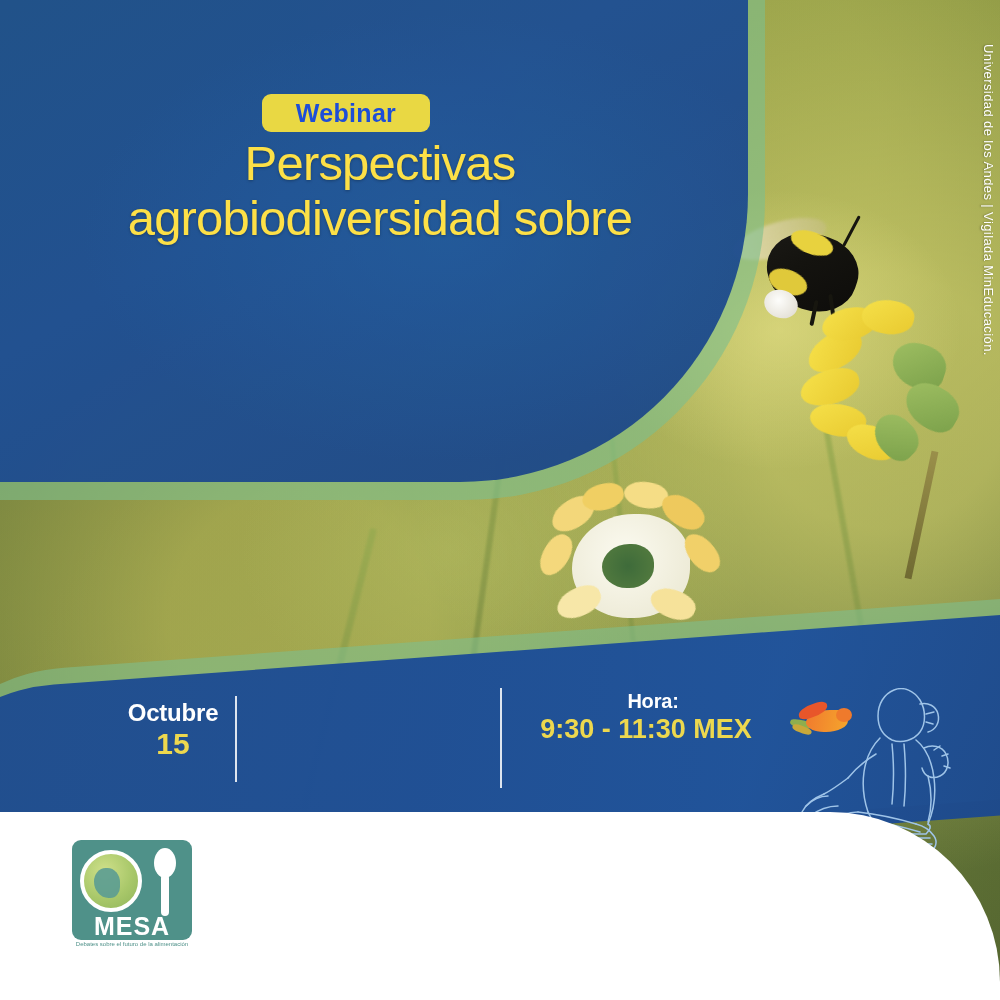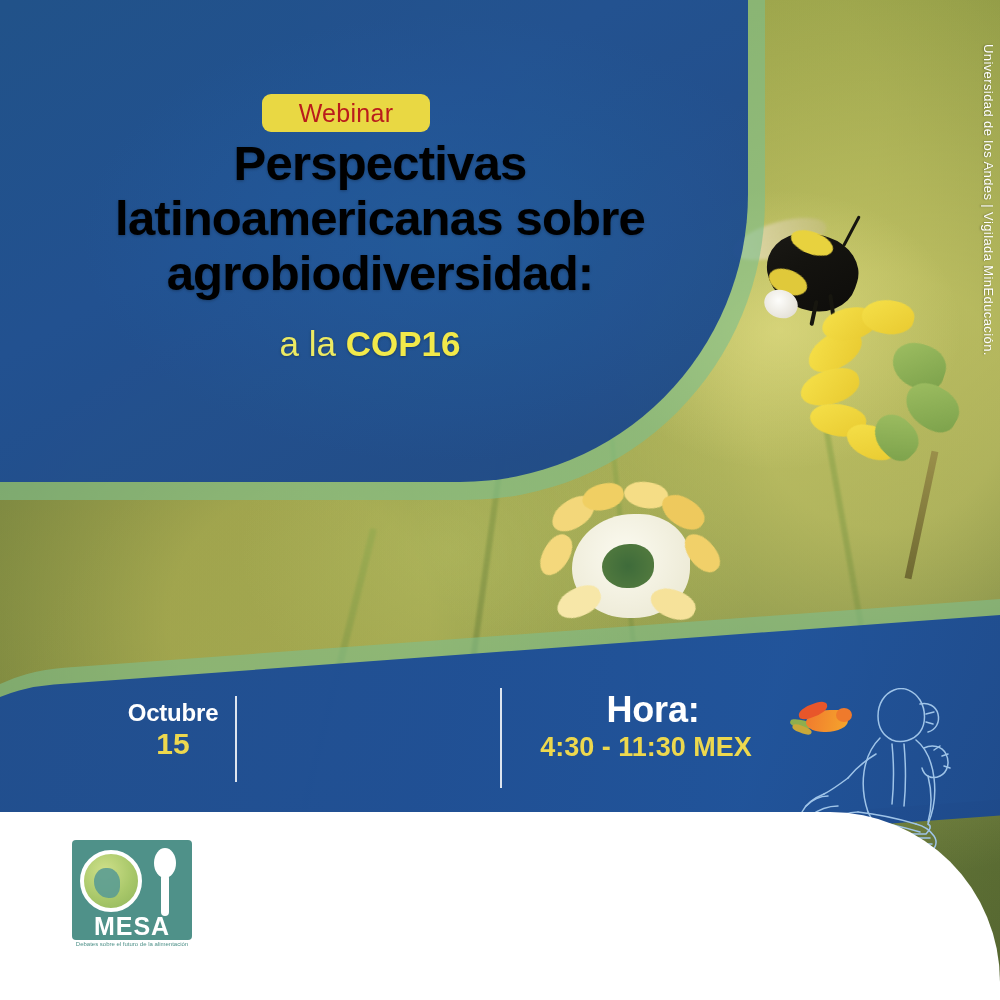--- a/index.html
+++ b/index.html
@@ -68,24 +68,24 @@
   .hero{position:absolute;left:-260px;top:-330px;width:1008px;height:812px;
     border-radius:0 0 288px 0;
     background:
       radial-gradient(ellipse 520px 320px at 70% 70%, rgba(28,92,168,.55), rgba(0,0,0,0) 70%),
       linear-gradient(150deg,#1d4e87 0%,#1b4c8c 35%,#1c4b93 60%,#1b4486 100%);
     opacity:.93;}
   .hero-content{position:absolute;left:0;top:0;width:748px;height:482px;}
 
   .badge{position:absolute;left:262px;top:94px;width:168px;height:38px;border-radius:9px;
     background:#e9d843;display:flex;align-items:center;justify-content:center;}
-  .badge span{font-size:25px;font-weight:normal;color:#b91c1c;letter-spacing:.3px;}
+  .badge span{font-size:25px;font-weight:bold;color:#1d4ed8;letter-spacing:.3px;}
 
   .title{position:absolute;left:40px;top:136px;width:680px;text-align:center;
-    color:#000000;font-weight:bold;font-size:49px;line-height:1.12;letter-spacing:-.8px;
+    color:#fde047;font-weight:normal;font-size:49px;line-height:1.12;letter-spacing:-.8px;
     text-shadow:0 1px 3px rgba(0,0,0,.28);}
   .subtitle{position:absolute;left:40px;top:322px;width:660px;text-align:center;
     color:#ecea63;font-size:35px;line-height:1.25;font-weight:500;
     text-shadow:0 1px 3px rgba(0,0,0,.3);}
   .subtitle b{color:#f2e94a;font-weight:bold;}
 
   
   .band-green{position:absolute;left:-120px;top:636px;width:1240px;height:200px;
     border-radius:190px 0 0 0;background:rgba(126,190,140,.6);transform:rotate(-4.2deg);}
   .band{position:absolute;left:-120px;top:652px;width:1240px;height:200px;
@@ -96,21 +96,21 @@
 
   .col{position:absolute;text-align:center;color:#fff;}
   .col .l1{font-size:24px;font-weight:bold;line-height:1.12;letter-spacing:-.2px;}
   .col .l2{font-size:30px;font-weight:bold;color:#edd84e;line-height:1.15;}
   .col .big{font-size:31px;font-weight:bold;color:#edd84e;}
   .divider{position:absolute;width:2px;background:rgba(255,255,255,.85);}
 
   .c-date{left:105px;top:24px;width:136px;}
   .c-plat{left:250px;top:20px;width:260px;}
   .c-hora{left:500px;top:14px;width:292px;}
-  .c-hora .l1{font-size:36px;padding-left:14px;}
+  .c-hora .l1{font-size:20px;padding-left:14px;}
   .c-hora .t{font-size:27px;font-weight:bold;color:#edd84e;line-height:1.28;}
   .d1{left:235px;top:20px;height:86px;}
   .d2{left:500px;top:12px;height:100px;}
 
   
   .cop{position:absolute;left:770px;top:688px;width:210px;height:290px;}
   .cop-fig{position:absolute;left:6px;top:0;width:204px;height:196px;}
   .bird{position:absolute;left:22px;top:16px;width:62px;height:36px;}
   .bird-body{position:absolute;left:14px;top:6px;width:42px;height:22px;border-radius:60% 20% 55% 45%;
     background:linear-gradient(100deg,#f07a2e,#f5a62c);}
@@ -128,21 +128,21 @@
   .cop4{font-size:18px;font-weight:bold;color:#fff;letter-spacing:1.1px;line-height:1.1;}
 
   
   .vtext{position:absolute;right:4px;top:44px;color:#fff;font-size:13px;letter-spacing:.4px;
     writing-mode:vertical-rl;text-shadow:0 1px 2px rgba(0,0,0,.35);}
 
   
   .footer{position:absolute;left:0;top:812px;width:1000px;height:188px;background:#fff;
     border-radius:0 170px 0 0;}
 
-  .mesa{position:absolute;left:72px;top:28px;width:120px;height:100px;background:#4f9189;border-radius:4px;}
+  .mesa{position:absolute;left:72px;top:28px;width:120px;height:100px;background:#4f9189;border-radius:9px;}
   .globe{position:absolute;left:8px;top:10px;width:62px;height:62px;border-radius:50%;
     background:radial-gradient(circle at 38% 32%,#cfe08a,#a9c86a 55%,#8fb45a);
     border:4px solid #ffffff;}
   .globe:after{content:"";position:absolute;left:10px;top:14px;width:26px;height:30px;border-radius:48% 52% 40% 60%;
     background:#5b9c92;opacity:.9;}
   .spoon{position:absolute;left:82px;top:8px;width:22px;height:66px;}
   .spoon-b{position:absolute;left:0;top:0;width:22px;height:30px;border-radius:50%;background:#fff;}
   .spoon-h{position:absolute;left:7px;top:26px;width:8px;height:42px;border-radius:4px;background:#fff;}
   .mesa-t{position:absolute;left:0;top:72px;width:120px;text-align:center;color:#fff;
     font-size:25px;font-weight:bold;letter-spacing:1px;}
@@ -202,48 +202,44 @@
   <div class="hero"></div>
 
   <div class="hero-content">
 
     <div class="badge">
       <span>Webinar</span>
     </div>
 
     <div class="title">
       <div>Perspectivas</div>
-      <div>latinoamericanas sobre</div>
-      <div>agrobiodiversidad:</div>
+      <div>agrobiodiversidad sobre</div>
     </div>
 
     <div class="subtitle">
-      <div>
-        <span>a la </span><b>COP16</b>
-      </div>
     </div>
   </div>
 
   <div class="vtext">Universidad de los Andes | Vigilada MinEducación.</div>
 
   <div class="band-green"></div>
   <div class="band"></div>
 
   <div class="band-inner">
     <div class="col c-date">
       <div class="l1">Octubre</div>
       <div class="l2">15</div>
     </div>
     <div class="divider d1"></div>
 
     <div class="divider d2"></div>
 
     <div class="col c-hora">
       <div class="l1">Hora:</div>
-      <div class="t">4:30 - 11:30 MEX</div>
+      <div class="t">9:30 - 11:30 MEX</div>
     </div>
   </div>
 
   <div class="cop">
     <div class="cop-fig">
       <svg width="204" height="196" viewBox="0 0 204 196" fill="none" stroke="#9fc4e8" stroke-width="1.5" stroke-linecap="round" stroke-linejoin="round">
         <path d="M118 2 C108 6 102 16 102 28 C102 40 108 48 116 52 C126 56 138 52 144 44 C150 36 150 22 144 12 C138 3 128 -2 118 2 Z"></path>
         <path d="M144 16 C152 14 160 18 162 26 C164 34 160 42 152 44"></path>
         <path d="M150 26 l8 -2 M150 34 l7 2"></path>
         <path d="M104 50 C96 58 90 70 88 84 C86 98 88 112 92 124"></path>

